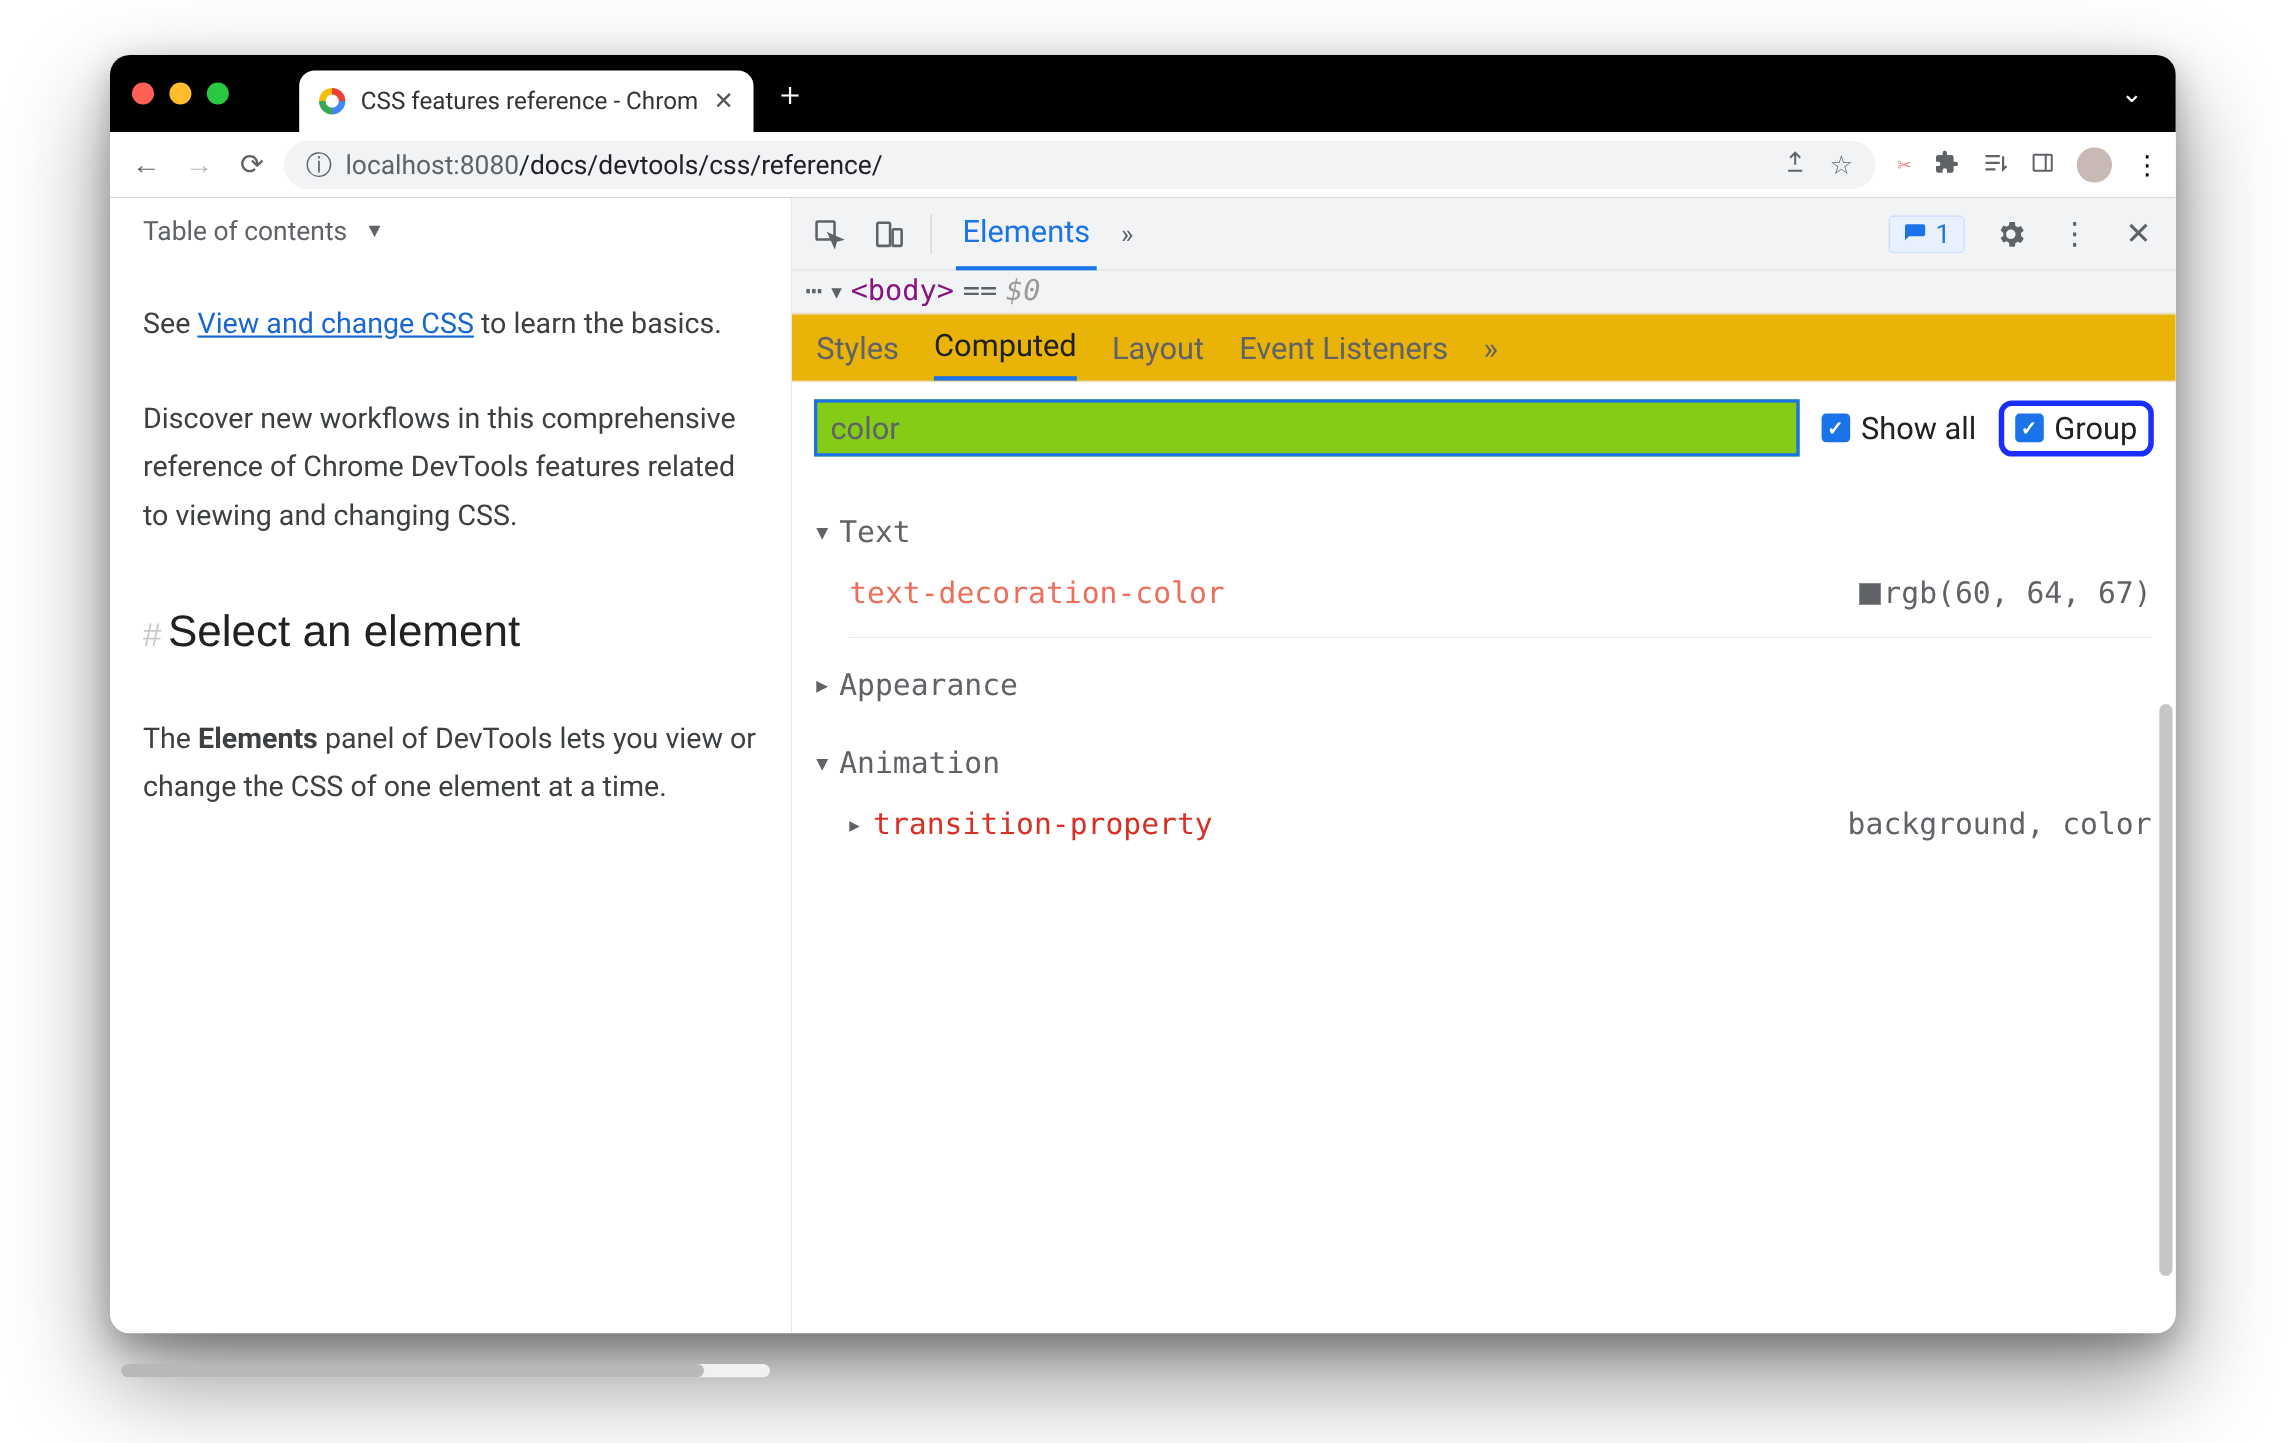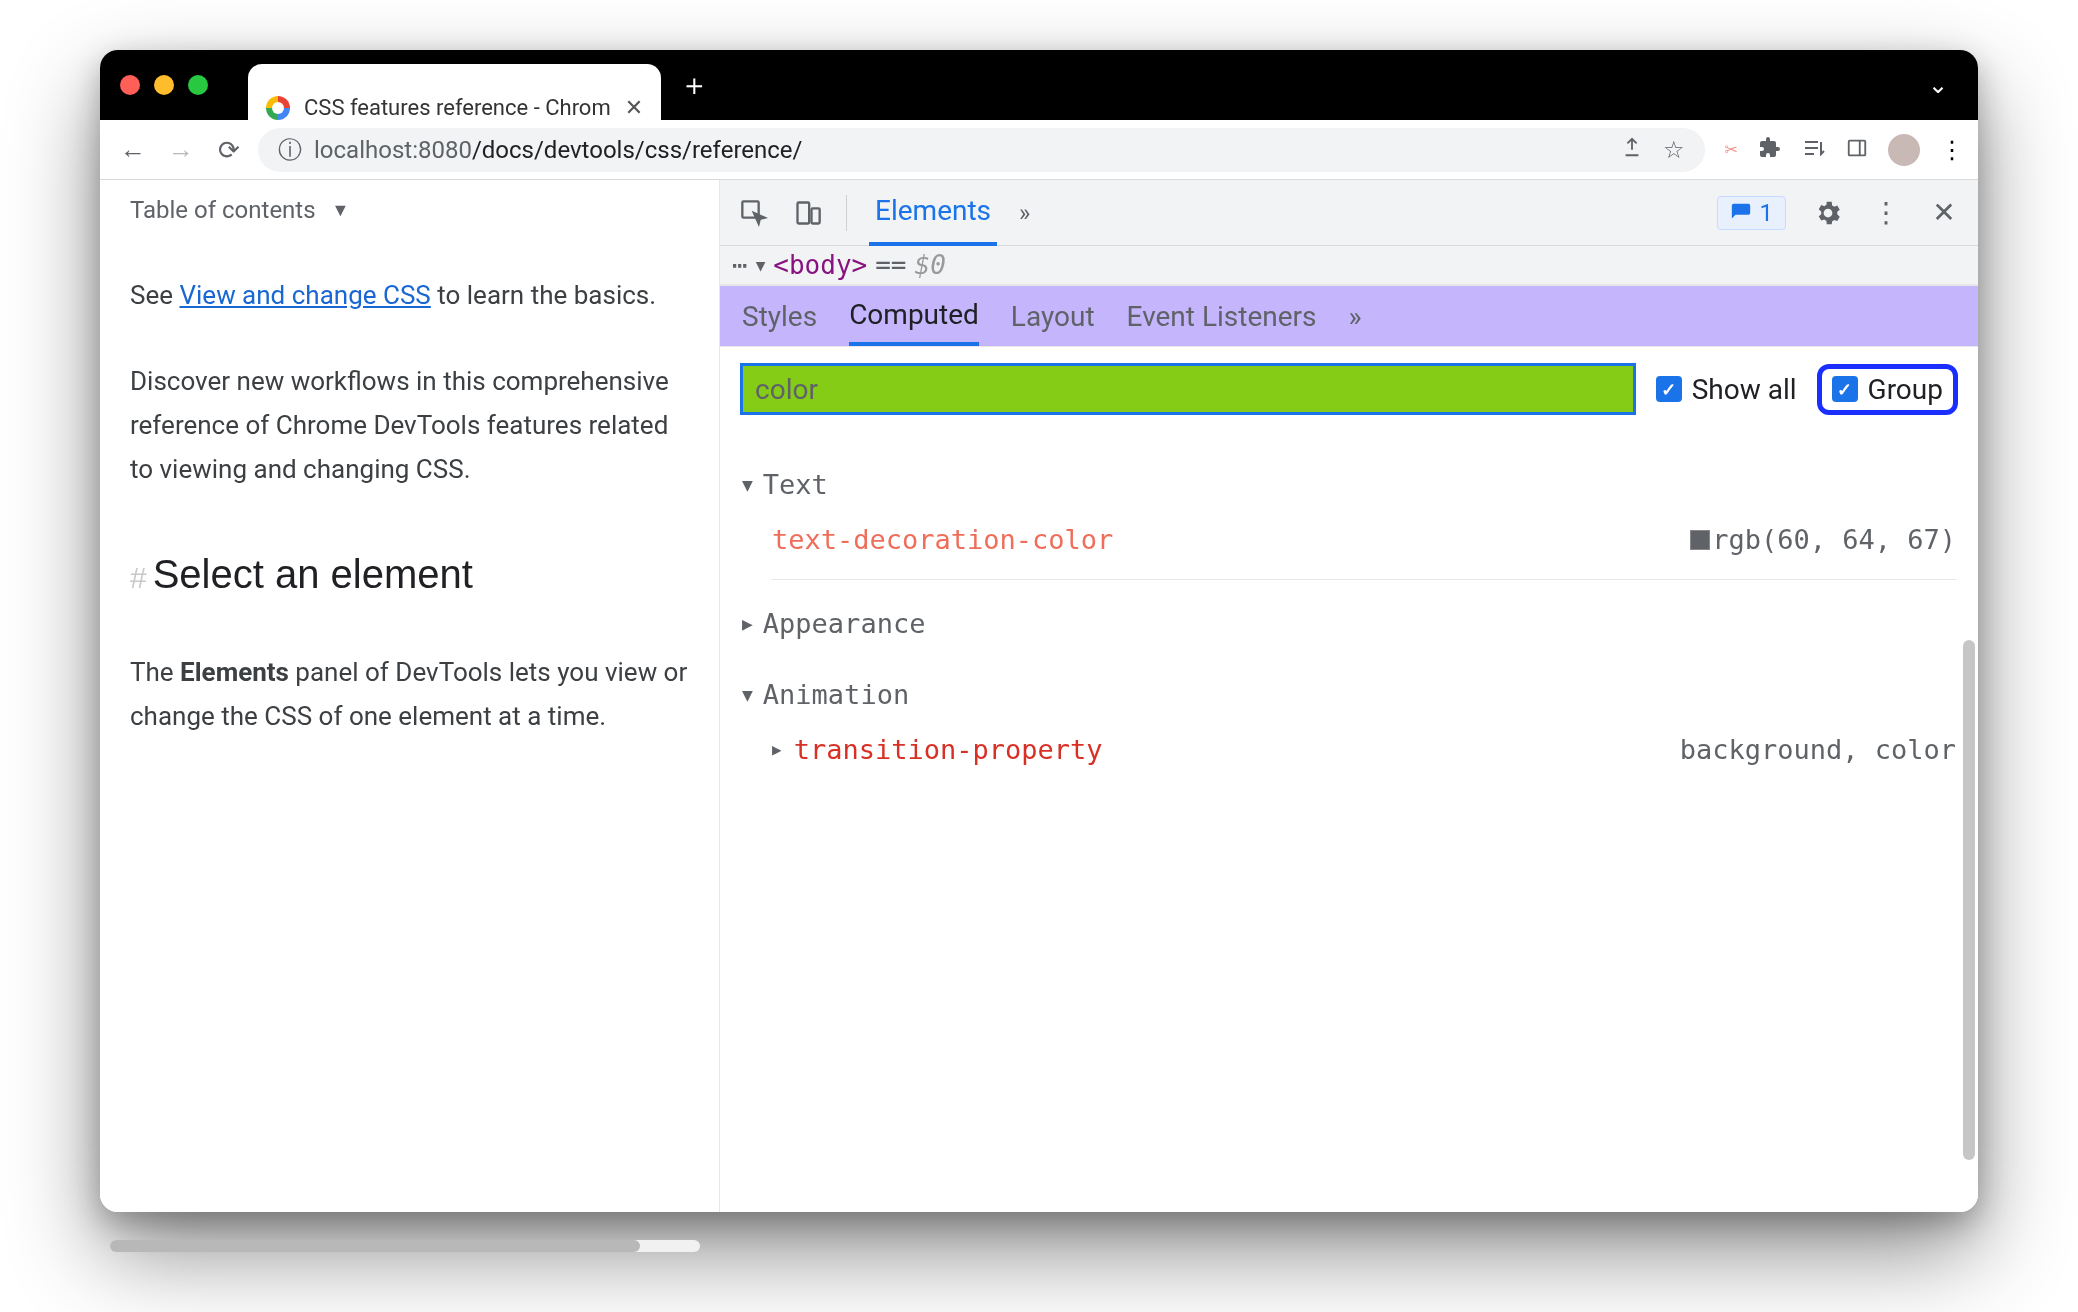--- a/index.html
+++ b/index.html
@@ -26,23 +26,24 @@
     height: 70px; background: #000; display: flex; align-items: center;
     padding-left: 20px;
   }
   .traffic { display: flex; gap: 14px; align-items: center; margin-right: 40px; }
   .dot { width: 20px; height: 20px; border-radius: 50%; }
   .dot.red { background: #ff5f57; }
   .dot.yellow { background: #ffbd2e; }
   .dot.green { background: #28c840; }
   .tab {
     background: #fff; border-radius: 14px 14px 0 0;
-    height: 56px; display: flex; align-items: flex-end;
+    height: 56px; display: flex; align-items: center;
     padding: 0 18px; gap: 14px; min-width: 400px;
     align-self: flex-end;
+    margin-left: 24px;
   }
   .favicon {
     width: 24px; height: 24px; border-radius: 50%;
     background: conic-gradient(#ea4335 0 90deg, #4285f4 90deg 180deg, #34a853 180deg 270deg, #fbbc05 270deg 360deg);
     position: relative;
   }
   .favicon::after {
     content:''; position:absolute; inset:6px; background:#fff; border-radius:50%;
   }
   .tab-title { font-size: 22px; color:#333; white-space: nowrap; overflow:hidden; text-overflow: ellipsis; flex:1;}
@@ -117,21 +118,21 @@
   .dt-dom .eq { color:#5f6368; font-style: italic;}
   .dt-dom .dollar { color:#9a9a9a; font-style: italic;}
   .bc {
     display:flex; gap:22px; padding:10px 20px 12px 22px; font-size:26px;
     background:#fff;
   }
   .bc span { color:#881280;}
   .bc .sel { background:#edeef0; padding:2px 10px; border-radius:2px; color:#881280;}
   .panels {
     display:flex; gap:32px; padding:0 22px; border-top:1px solid #e7e7e7; border-bottom:1px solid #e7e7e7;
-    background:#c4b5fd;
+    background:#eab308;
   }
   .panel { font-size:28px; color:#5f6368; height:60px; display:flex; align-items:center;}
   .panel.active { color:#202124; border-bottom:4px solid #1a73e8;}
   .filter-row {
     display:flex; align-items:center; gap:20px; padding:16px 20px;
   }
   .filter-input {
     flex:1; border:3px solid #1a73e8; height:52px; font-size:28px; padding:0 12px;
     color:#5f6368; background:#84cc16; outline:none; font-family:inherit;
   }

